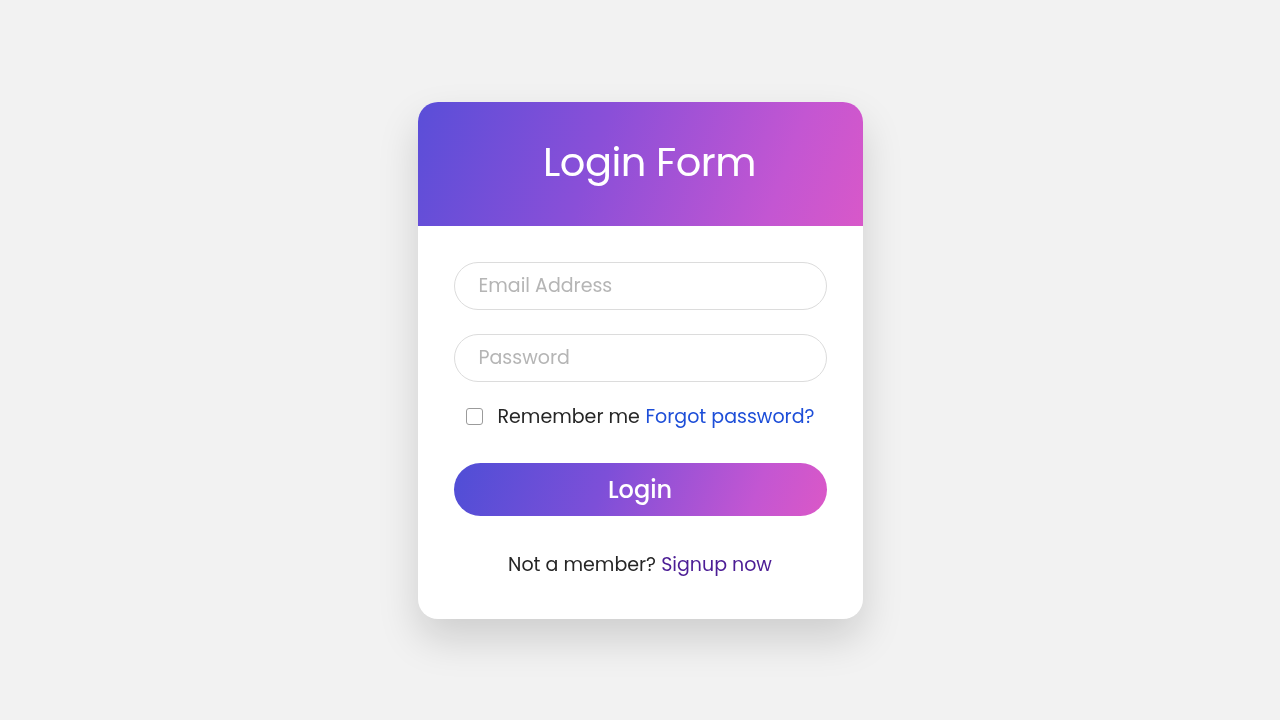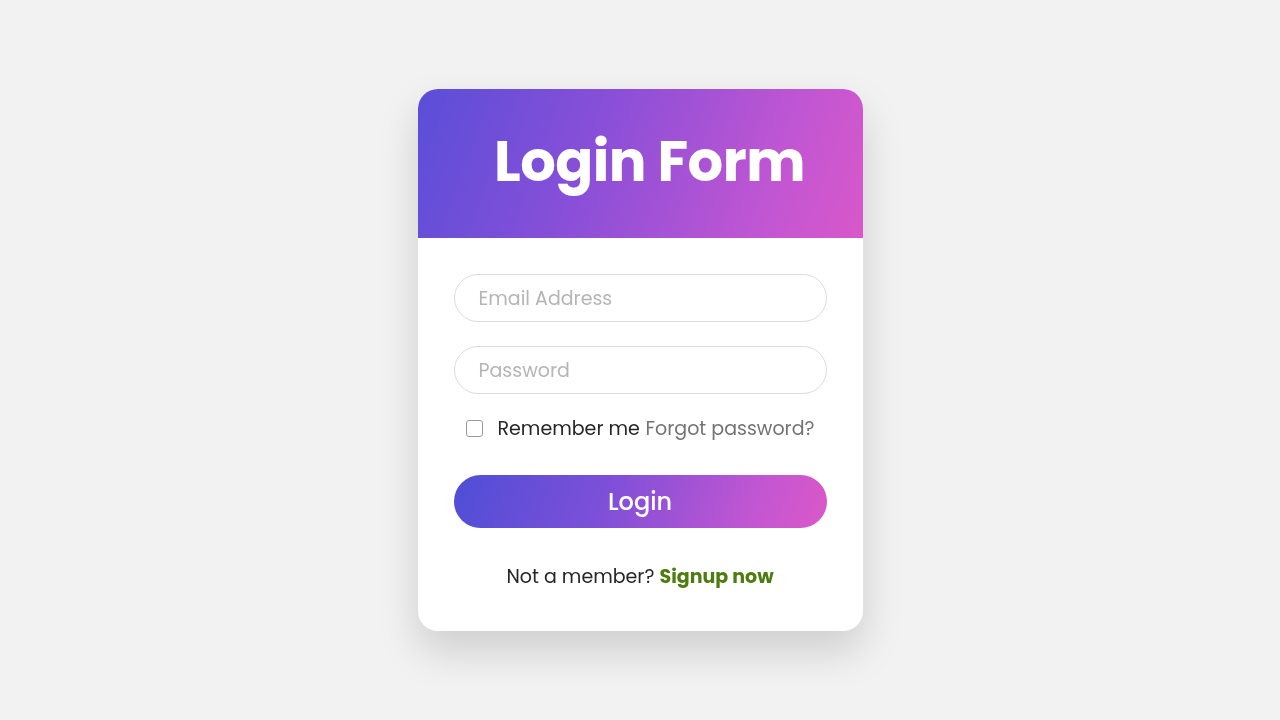--- a/index.html
+++ b/index.html
@@ -25,22 +25,22 @@
       overflow: hidden;
     }
     .header {
       background: linear-gradient(120deg, #5a4bd9, #6a4cd9, #b955d4, #d858c9);
       background: linear-gradient(110deg, #5a4ed8 0%, #8a4fd8 40%, #c356d2 80%, #d858c9 100%);
       text-align: center;
       padding: 30px 0 34px 0;
     }
     .header h1 {
       color: #fff;
-      font-size: 56px;
-      font-weight: 700;
+      font-size: 40px;
+      font-weight: 400;
       letter-spacing: -0.5px;
       padding-left: 19px;
     }
     .form-body {
       padding: 36px 36px 40px 36px;
     }
     .input {
       width: 100%;
       height: 48px;
       border: 1px solid #dcdcdc;
@@ -74,21 +74,21 @@
       width: 17px;
       height: 17px;
       border: 1.5px solid #9b9b9b;
       border-radius: 3px;
       appearance: none;
       -webkit-appearance: none;
       background: #fff;
       cursor: pointer;
     }
     .forgot {
-      color: #737373;
+      color: #1d4ed8;
       text-decoration: none;
       margin-right: 10px;
     }
     .login-btn {
       width: 100%;
       height: 53px;
       border: none;
       border-radius: 30px;
       background: linear-gradient(110deg, #4f4ed6 0%, #7d4fd8 40%, #c356d2 80%, #db58c7 100%);
       color: #fff;
@@ -98,23 +98,22 @@
       font-family: inherit;
       margin-top: 8px;
     }
     .signup-row {
       text-align: center;
       margin-top: 34px;
       font-size: 19px;
       color: #262626;
     }
     .signup-row a {
-      color: #4d7c0f;
+      color: #4c1d95;
       text-decoration: none;
-      font-weight: bold;
     }
   </style>
 </head>
 <body>
 
 <div class="card">
   <div class="header">
     <h1>Login Form</h1>
   </div>
   <div class="form-body">

